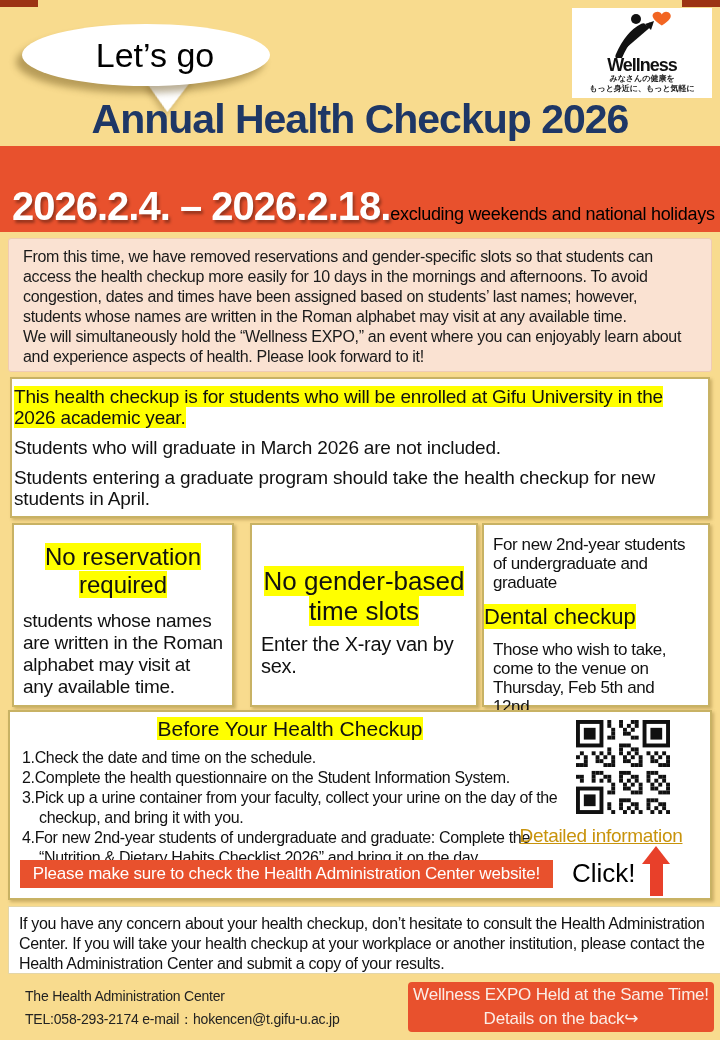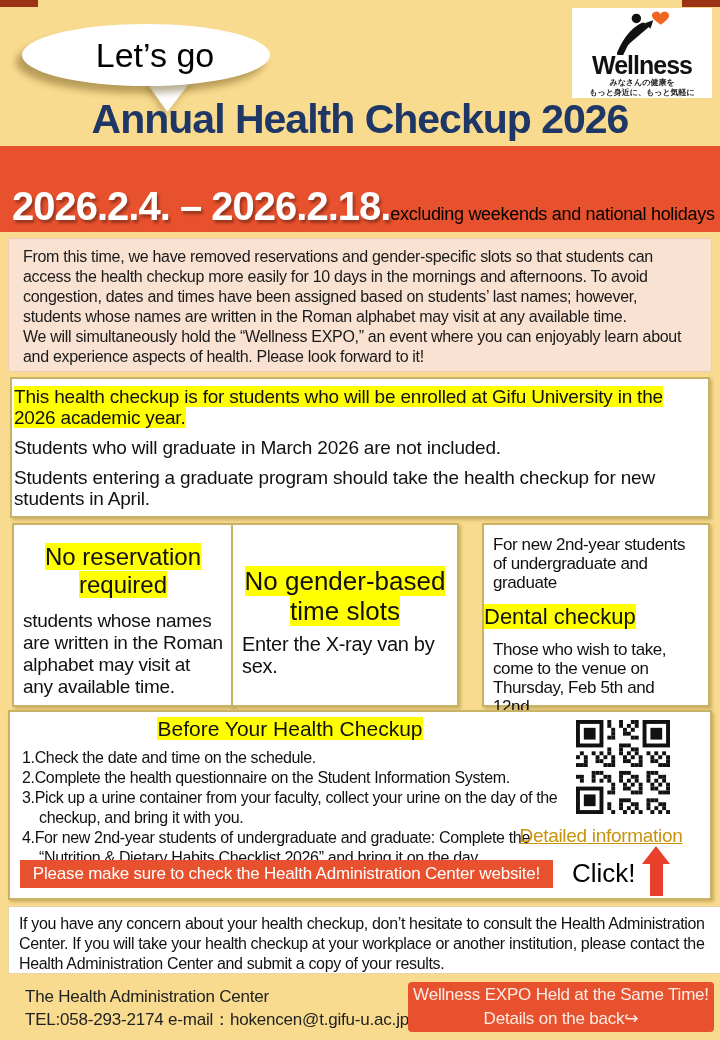--- a/index.html
+++ b/index.html
@@ -18,21 +18,21 @@
     display:flex;align-items:center;justify-content:center;}
   .bubble-text{font-size:34px;color:#000;padding-left:18px;}
   .bubble-tail{position:absolute;left:150px;top:74px;width:0;height:0;
     border-left:12px solid transparent;border-right:46px solid transparent;
     border-top:34px solid #fff;transform:rotate(-16deg);
     filter:drop-shadow(-3px 3px 3px rgba(105,80,25,.35));}
 
   
   .logo{position:absolute;right:8px;top:8px;width:140px;height:90px;background:#fff;
     display:flex;flex-direction:column;align-items:center;justify-content:flex-start;padding-top:2px;box-sizing:border-box;}
-  .logo-brand{font-size:25px;font-weight:bold;color:#111;line-height:1;margin-top:-2px;letter-spacing:-1px;}
+  .logo-brand{font-size:18px;font-weight:bold;color:#111;line-height:1;margin-top:-2px;letter-spacing:-1px;}
   .logo-tag{font-size:8px;font-weight:bold;color:#222;line-height:1.25;text-align:center;}
 
   .page-title{position:absolute;top:96px;left:0;width:720px;text-align:center;
     font-size:41px;font-weight:bold;color:#1E3766;letter-spacing:-1px;}
 
   
   .date-banner{position:absolute;top:146px;left:0;width:720px;height:86px;background:#E8512D;
     display:flex;align-items:baseline;padding:0 0 0 12px;box-sizing:border-box;}
   .date-banner-inner{display:flex;align-items:baseline;margin-top:38px;}
   .date-range{font-size:40px;font-weight:700;color:#fff;letter-spacing:-1px;
@@ -47,21 +47,21 @@
   
   .elig-box{position:absolute;top:377px;left:10px;width:700px;height:141px;background:#fff;
     border:2px solid #C8B264;box-sizing:border-box;padding:7px 2px;box-shadow:2px 2px 3px rgba(120,95,30,.35);}
   .elig-box p{margin:0 0 9px 0;font-size:19px;line-height:21px;letter-spacing:-.2px;}
   .hl{background:#FFFF00;}
 
   
   .card{position:absolute;top:523px;height:184px;background:#fff;border:2px solid #C8B264;
     box-sizing:border-box;box-shadow:2px 2px 3px rgba(120,95,30,.35);}
   .card-a{left:12px;width:222px;}
-  .card-b{left:231px;width:228px;}
+  .card-b{left:250px;width:228px;}
   .card-c{left:482px;width:228px;}
   .card-title{text-align:center;line-height:1.15;}
   .card-a .card-title{font-size:24px;margin-top:18px;}
   .card-b .card-title{font-size:26px;margin-top:42px;}
   .card-c .card-title{font-size:17px;margin-top:10px;letter-spacing:-.3px;}
   .card-body{font-size:19px;line-height:22px;padding:0 9px;margin-top:12px;letter-spacing:-.3px;}
   .card-b .card-body{font-size:20px;margin-top:6px;}
   .card-c .card-body{font-size:17px;line-height:19px;margin-top:10px;letter-spacing:-.4px;}
   .card-c .card-subtitle{font-size:22px;margin-top:12px;}
 
@@ -82,21 +82,21 @@
   .up-arrow .head{width:0;height:0;border-left:14px solid transparent;border-right:14px solid transparent;
     border-bottom:18px solid #E8402A;}
   .up-arrow .shaft{width:13px;height:32px;background:#E8402A;margin:0 auto;}
 
   
   .consult-box{position:absolute;top:906px;left:8px;width:719px;height:68px;background:#fff;
     border:1px solid #E4D6A8;box-sizing:border-box;padding:7px 10px;}
   .consult-text{font-size:16px;line-height:20px;letter-spacing:-.35px;}
 
   
-  .footer-org{position:absolute;left:25px;top:985px;font-size:17px;line-height:23px;letter-spacing:-.2px;color:#222;}
+  .footer-org{position:absolute;left:25px;top:985px;font-size:14px;line-height:23px;letter-spacing:-.2px;color:#222;}
   .expo-box{position:absolute;left:408px;top:982px;width:306px;height:50px;background:#E8512D;border-radius:4px;
     color:#FBEDE6;font-size:17px;line-height:24px;text-align:center;white-space:pre-line;
     display:flex;align-items:center;justify-content:center;letter-spacing:-.2px;}
 </style>
 </head>
 <body>
 
 <div class="page">
 
   <div class="corner-dash left"></div>

